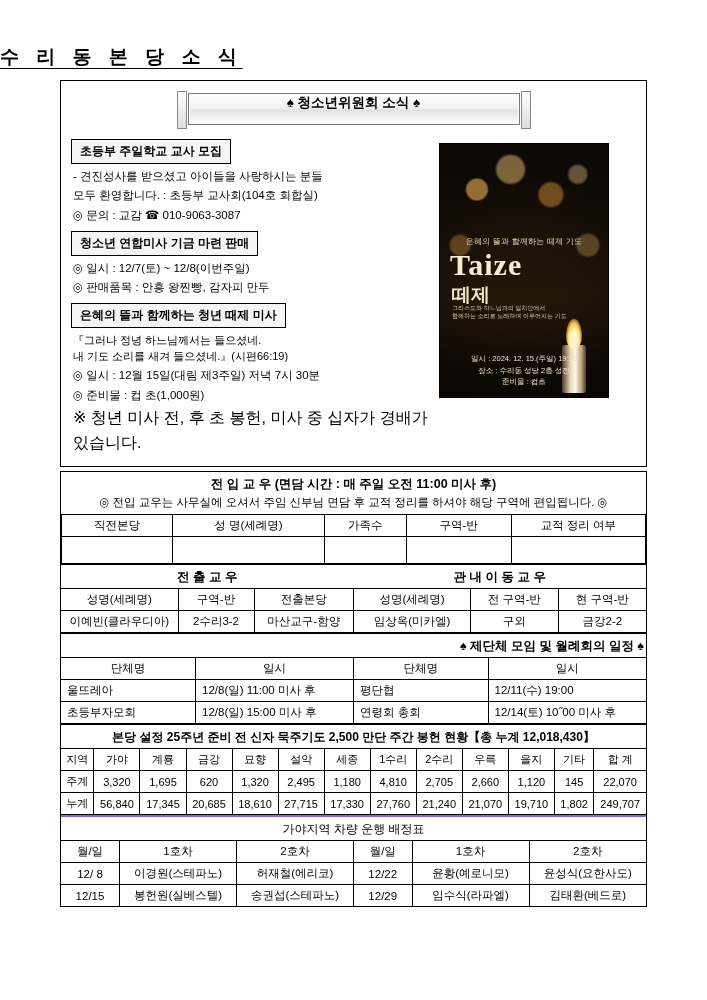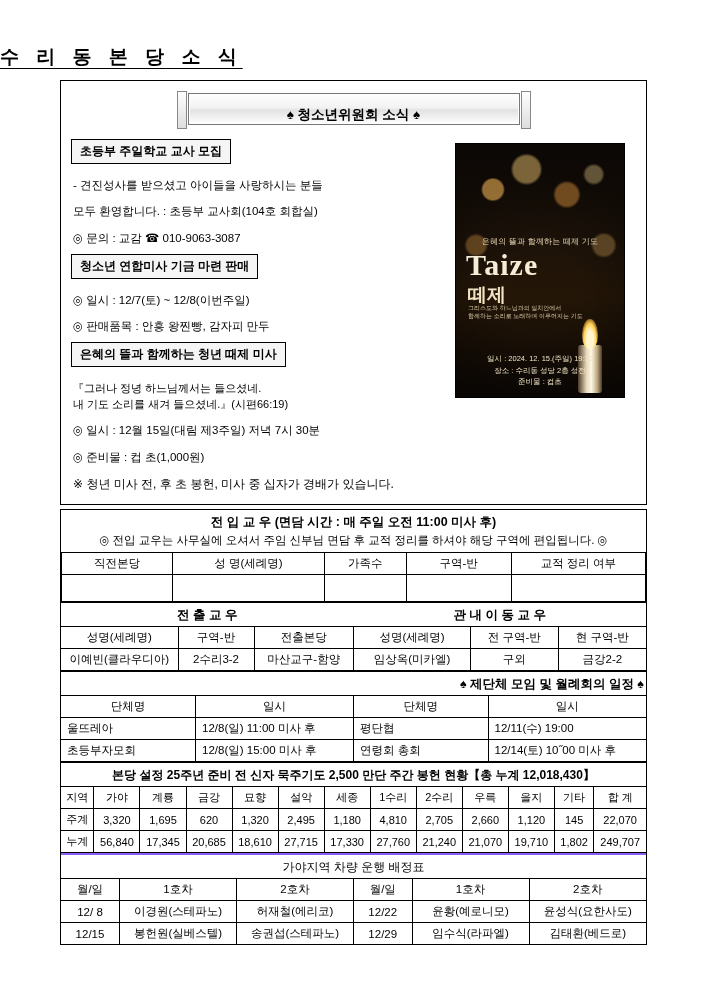--- a/index.html
+++ b/index.html
@@ -29,44 +29,44 @@
     padding:8px 10px 8px 10px;
     min-height:285px;
     box-sizing:border-box;
   }
   .yc-banner{
     position:relative;
     margin:4px auto 10px auto;
     width:330px;height:30px;
     border:1px solid #777;
     background:linear-gradient(180deg,#ffffff 0%,#f2f2f2 45%,#e2e2e2 55%,#ffffff 100%);
-    display:flex;align-items:flex-end;justify-content:center;
+    display:flex;align-items:flex-start;justify-content:center;
     font-size:13.5px;font-weight:bold;
     box-shadow:0 0 0 1px #fff inset;
   }
   .yc-banner:before,.yc-banner:after{
     content:"";position:absolute;top:-3px;width:8px;height:36px;
     border:1px solid #888;background:linear-gradient(180deg,#fff,#ddd);
   }
   .yc-banner:before{left:-12px;}
   .yc-banner:after{right:-12px;}
-  .yc-body{display:flex;gap:24px;}
+  .yc-body{display:flex;gap:8px;}
   .yc-left{width:360px;font-size:11.5px;line-height:1.55;}
   .hdr{
     display:inline-block;
     border:1px solid #000;
     padding:2px 8px;
     font-weight:bold;
     font-size:12px;
     background:#f5f5f5;
     margin:4px 0 4px 0;
   }
-  .yc-left p{margin:9px 0 2px 2px;}
+  .yc-left p{margin:0 0 2px 2px;}
   .quote{font-size:11px;line-height:1.5;margin:3px 0 2px 0;}
-  .note{font-size:12px;}
+  .note{font-size:16px;}
   
   .poster{
     width:170px;height:255px;
     margin-top:8px;
     background:
       radial-gradient(circle at 22% 18%, rgba(255,190,90,.55) 0 10px, rgba(255,190,90,0) 12px),
       radial-gradient(circle at 42% 10%, rgba(255,210,120,.45) 0 13px, rgba(255,210,120,0) 16px),
       radial-gradient(circle at 66% 20%, rgba(255,170,70,.40) 0 11px, rgba(255,170,70,0) 14px),
       radial-gradient(circle at 82% 12%, rgba(255,225,150,.35) 0 8px, rgba(255,225,150,0) 11px),
       radial-gradient(circle at 12% 40%, rgba(255,180,80,.30) 0 9px, rgba(255,180,80,0) 12px),

